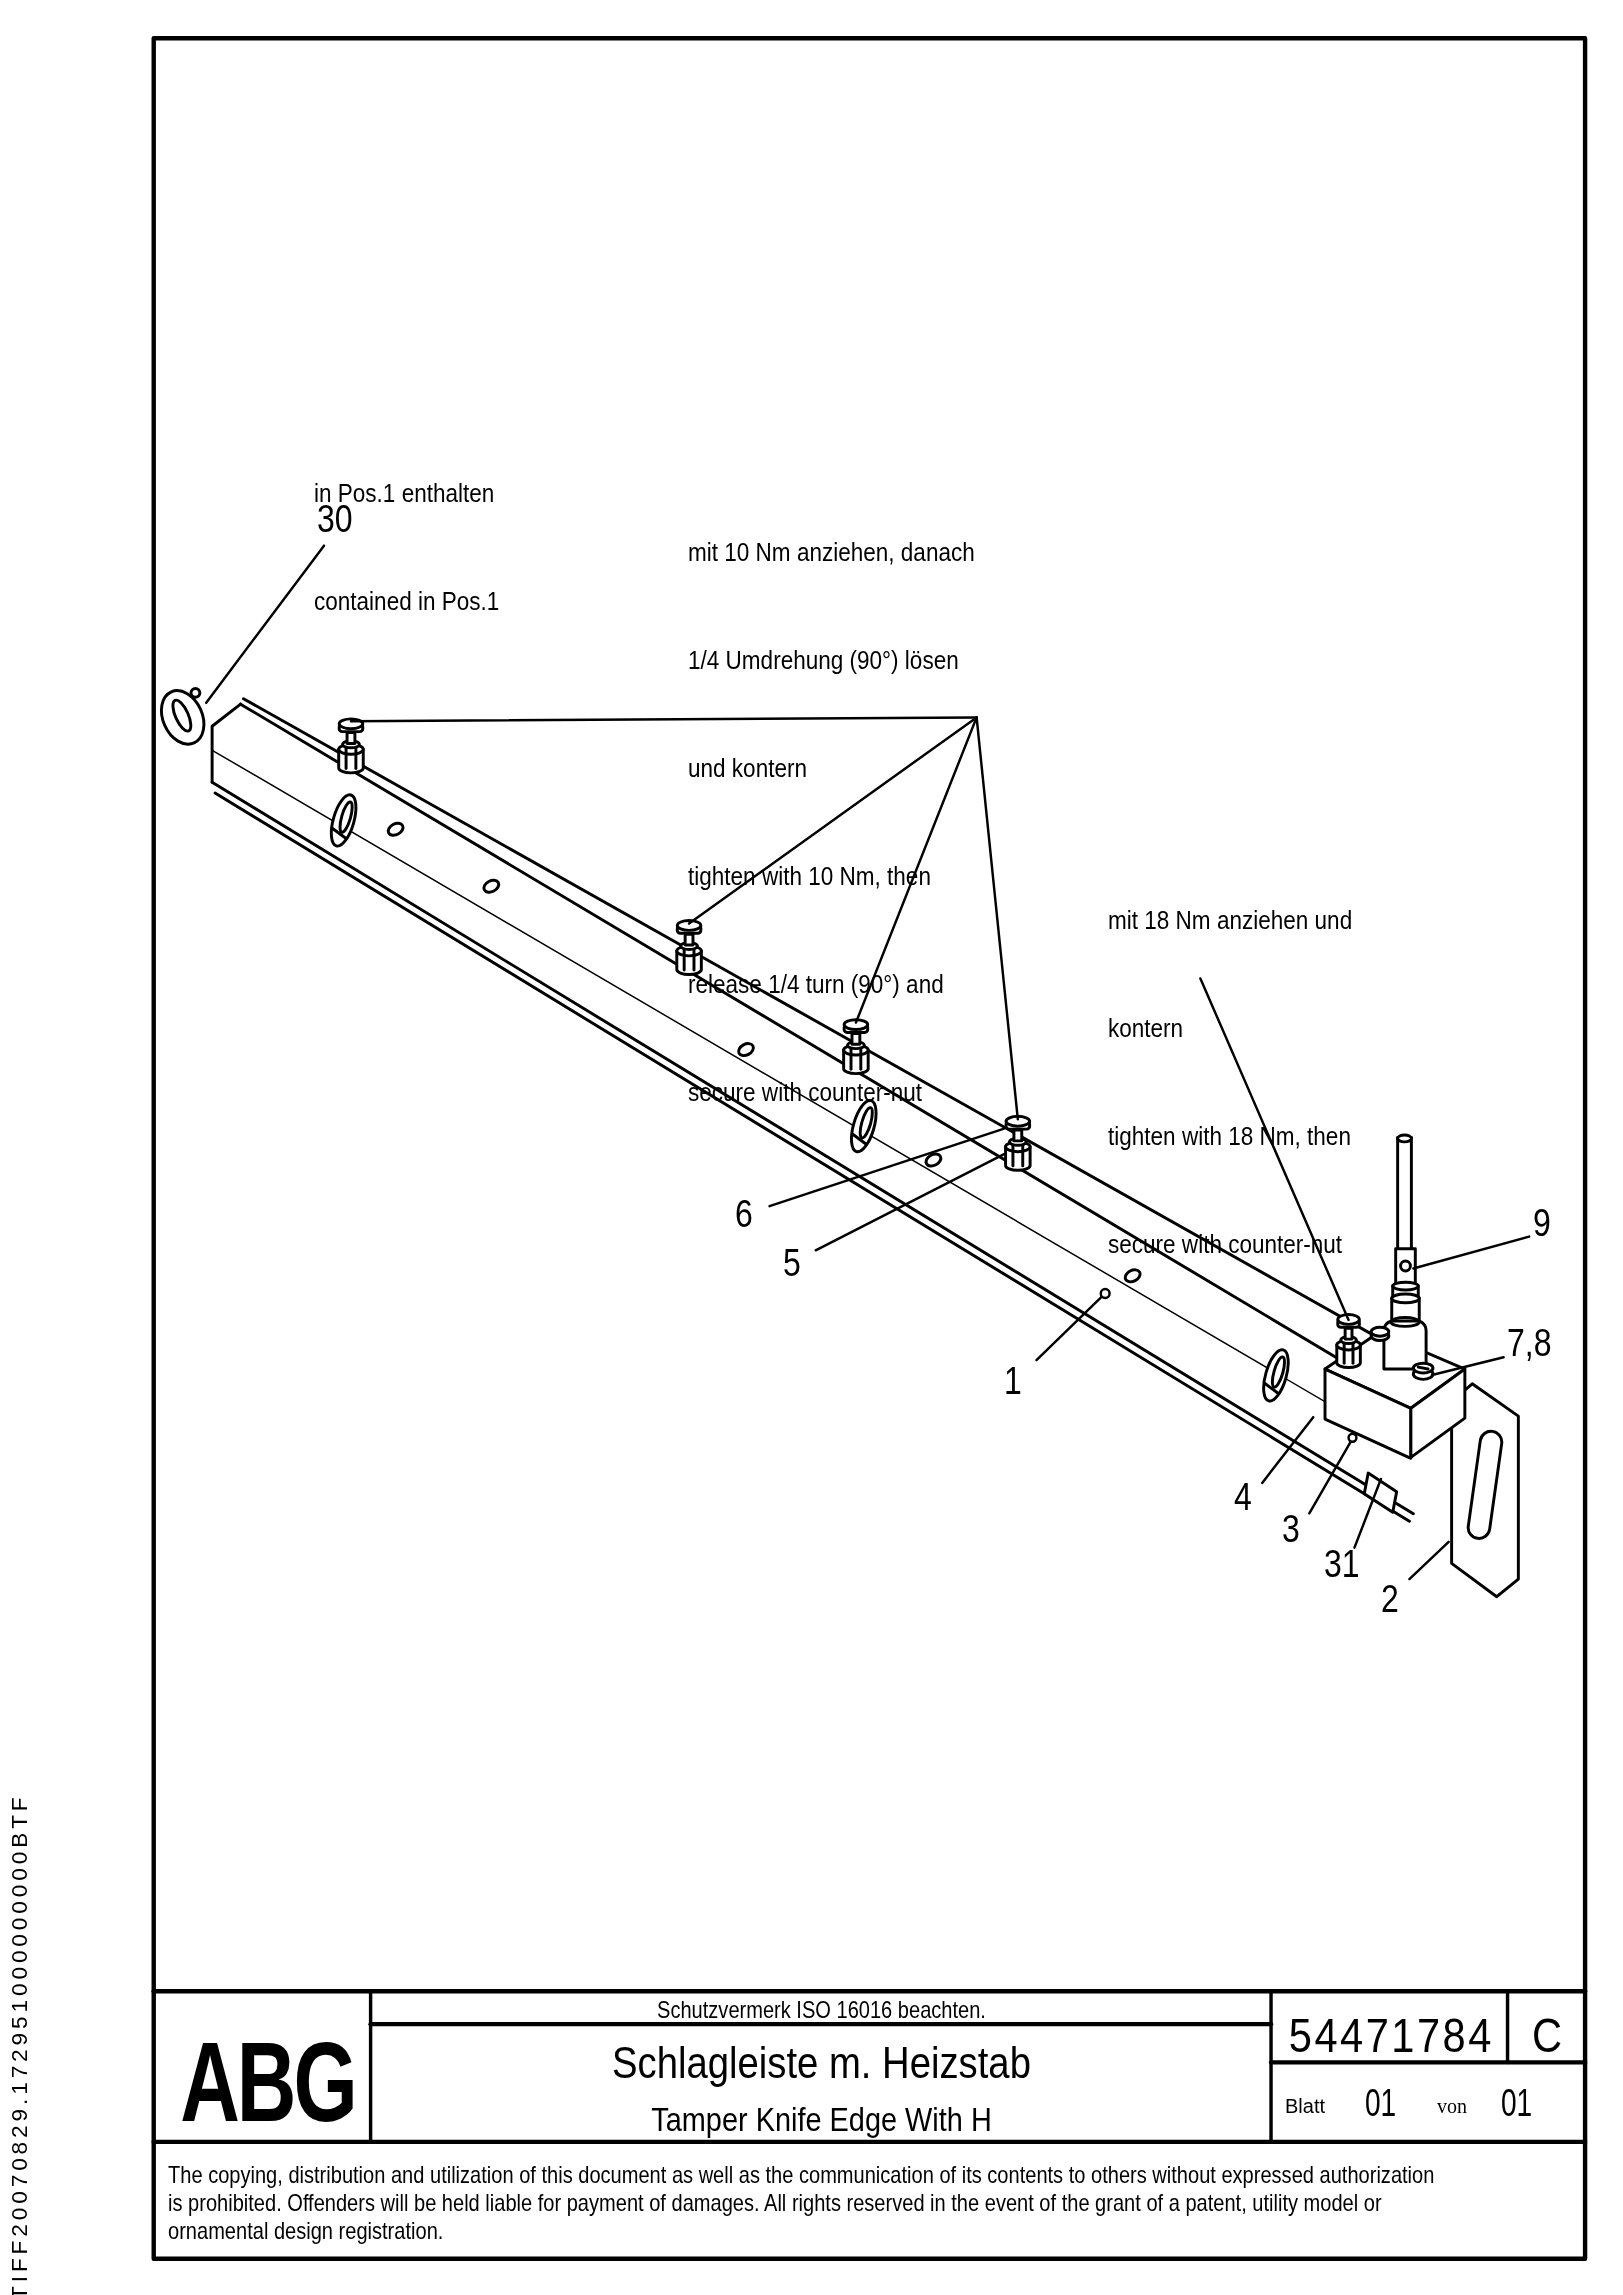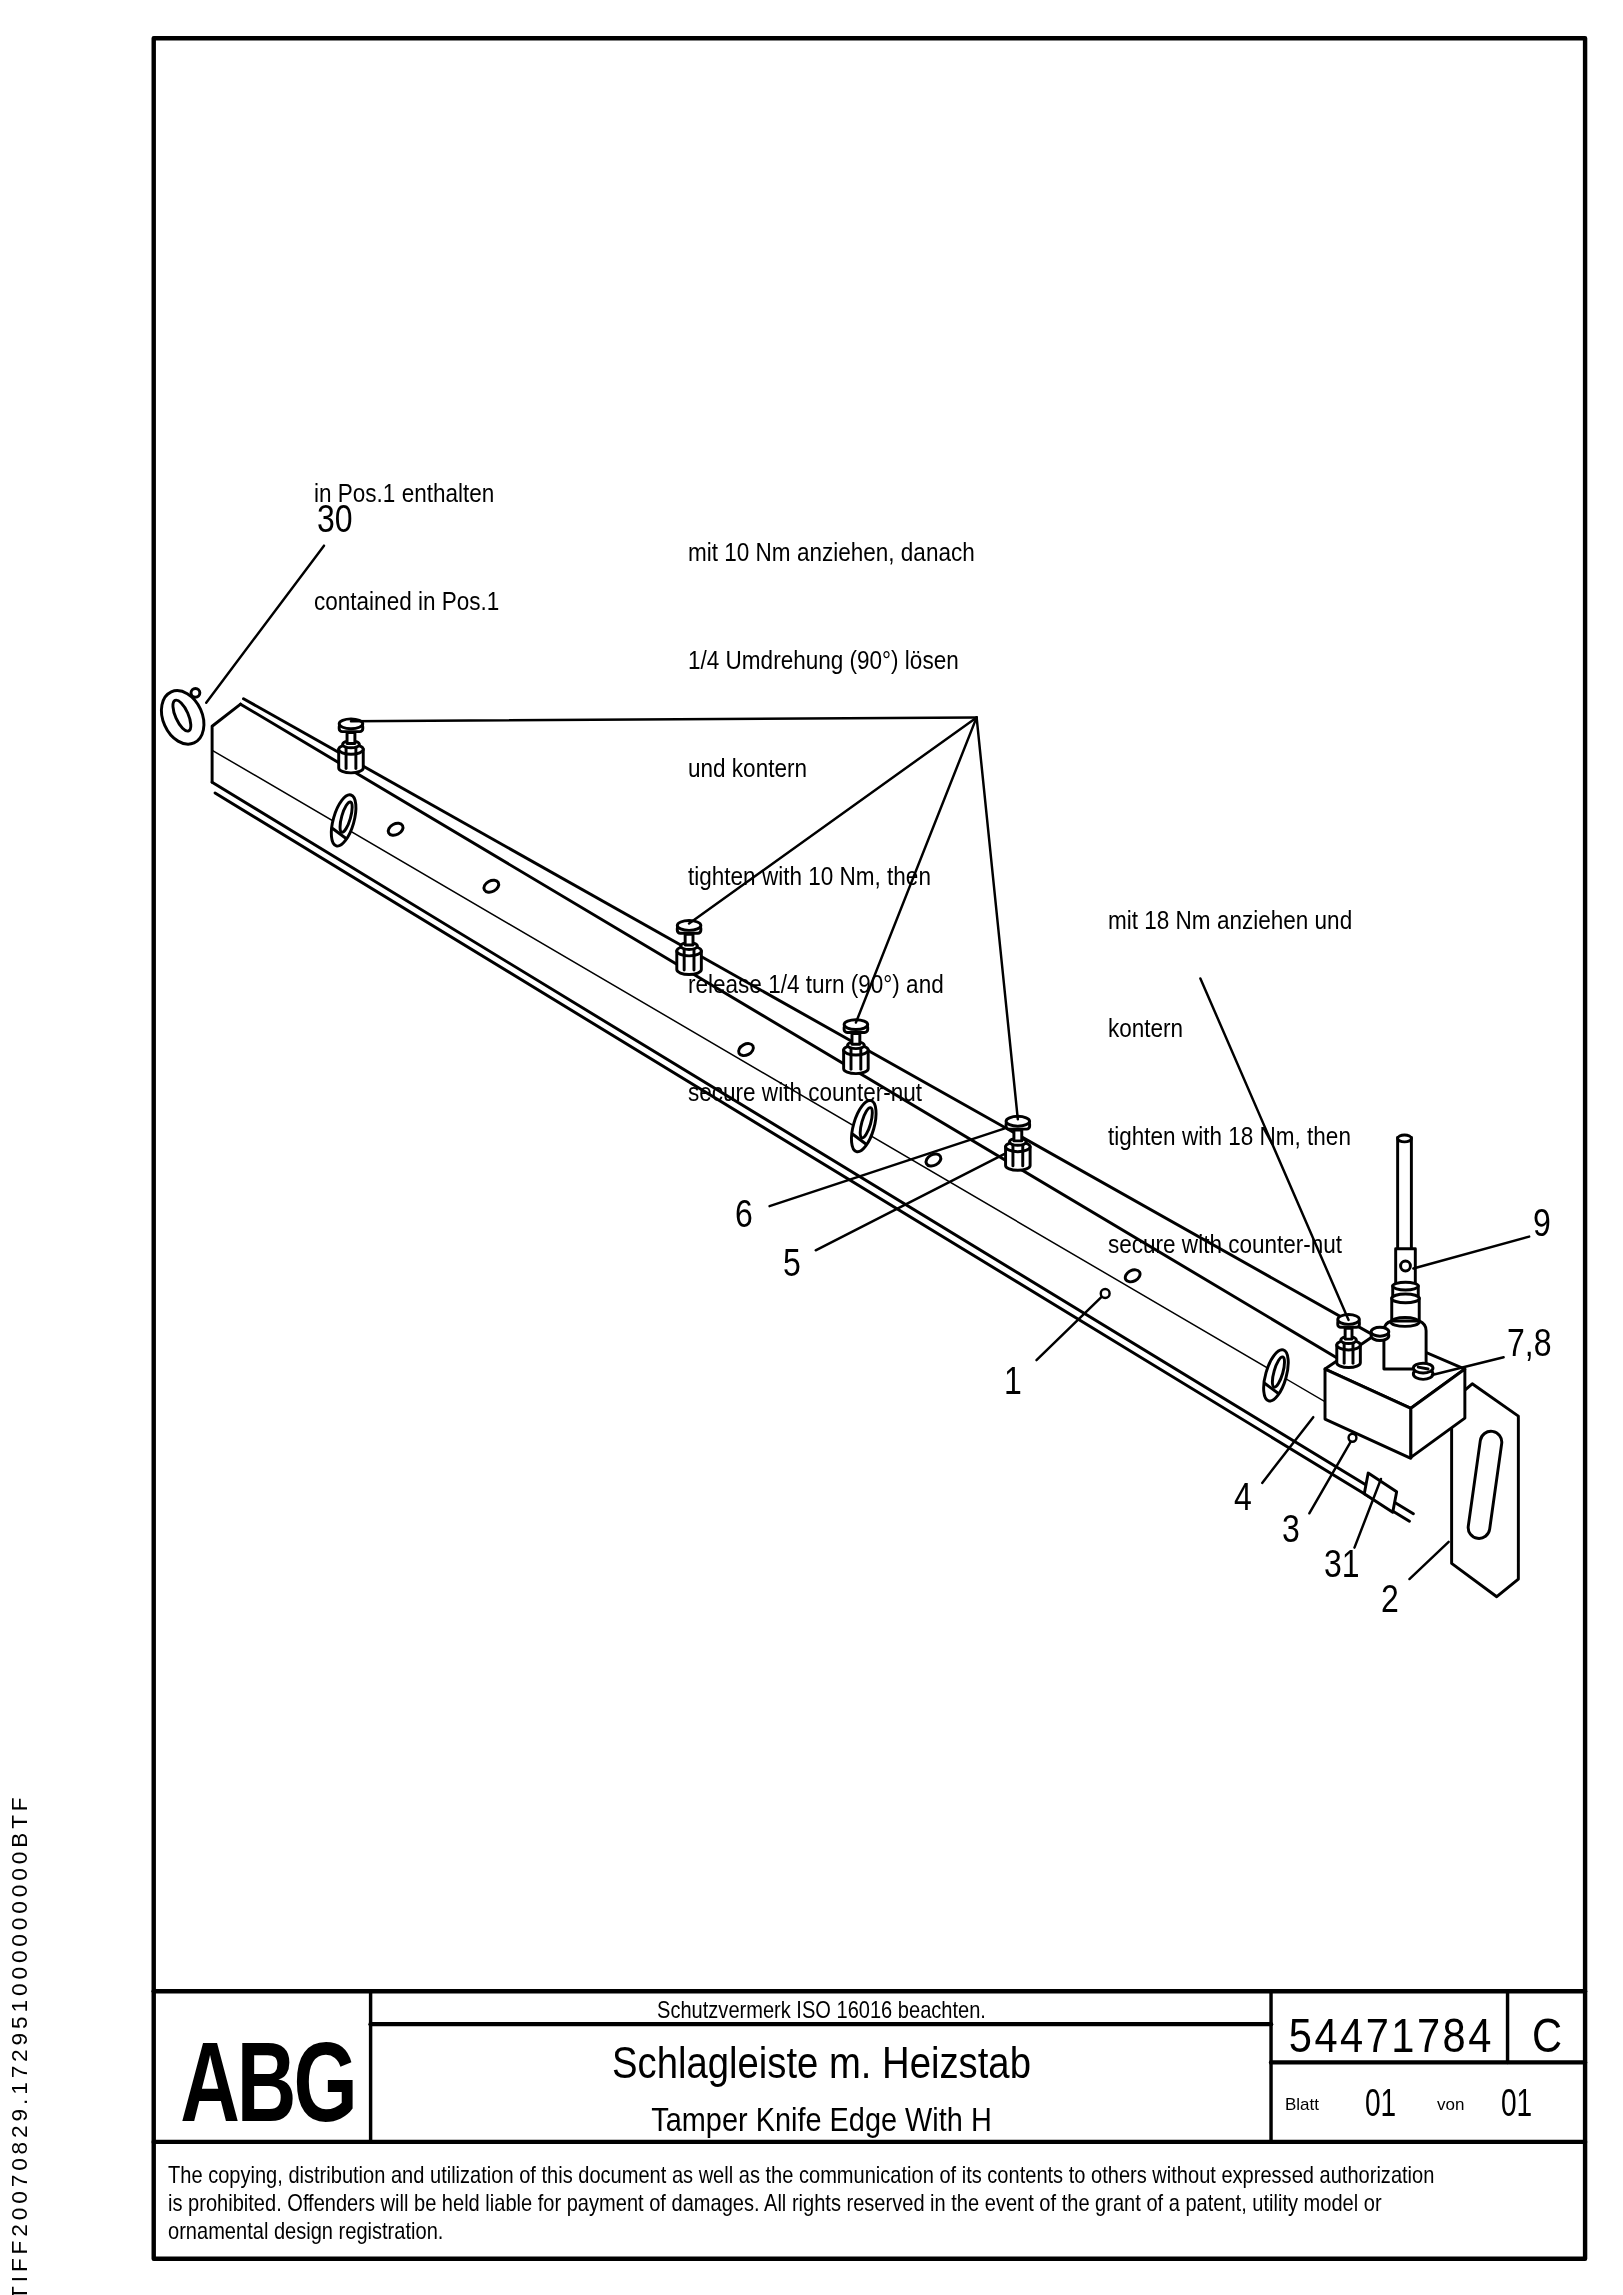--- a/index.html
+++ b/index.html
@@ -13,21 +13,21 @@
   .ann div{white-space:pre;}
   .lbl{font-size:39px;transform:scaleX(.82);transform-origin:0 0;white-space:nowrap;}
   .sidebar-text{font-size:22.6px;letter-spacing:3.9px;transform:rotate(-90deg);
                 transform-origin:0 0;white-space:nowrap;}
   .tb-center{text-align:center;}
   .disc-line{font-size:23.6px;line-height:28px;white-space:pre;}
   .logo{font-size:81px;font-weight:bold;line-height:81px;letter-spacing:-2.9px;
         transform:scale(1.02,1.4);transform-origin:50% 0;text-align:center;}
   .big-num{font-size:49px;letter-spacing:2.9px;}
   .sheet-big{font-size:39px;transform:scaleX(.72);transform-origin:0 0;}
-  .sheet-small{font-size:17px;}
+  .sheet-small{font-size:20px;}
 </style>
 </head>
 <body>
 
 <div class="page">
 
   <svg width="1623" height="2295" viewBox="0 0 3307 4677">
     <g fill="none" stroke="#000" stroke-width="6" stroke-linecap="round" stroke-linejoin="round">
 
       <g>
@@ -239,21 +239,21 @@
   <div class="abs condc tb-center" style="left:371px;top:2037px;width:901px;font-size:45px;">Schlagleiste m. Heizstab</div>
 
   <div class="abs condc tb-center" style="left:371px;top:2100px;width:901px;font-size:34px;">Tamper Knife Edge With H</div>
 
   <div class="abs condc tb-center big-num" style="left:1271px;top:2007px;width:237px;">54471784</div>
 
   <div class="abs condc tb-center" style="left:1508px;top:2007px;width:78px;font-size:49px;">C</div>
 
   <div class="abs sheet-small" style="left:1285px;top:2095px;">Blatt</div>
   <div class="abs sheet-big" style="left:1365px;top:2081px;">01</div>
-  <div class="abs sheet-small" style="left:1437px;top:2095px;">von</div>
+  <div class="abs sheet-small" style="left:1437px;top:2095px;font-family:Liberation Serif, serif;">von</div>
   <div class="abs sheet-big" style="left:1501px;top:2081px;">01</div>
 
   <div class="abs cond" style="left:168px;top:2161px;">
     <div class="disc-line">The copying, distribution and utilization of this document as well as the communication of its contents to others without expressed authorization</div>
     <div class="disc-line">is prohibited. Offenders will be held liable for payment of damages. All rights reserved in the event of the grant of a patent, utility model or</div>
     <div class="disc-line">ornamental design registration.</div>
   </div>
 
 </div>
 

